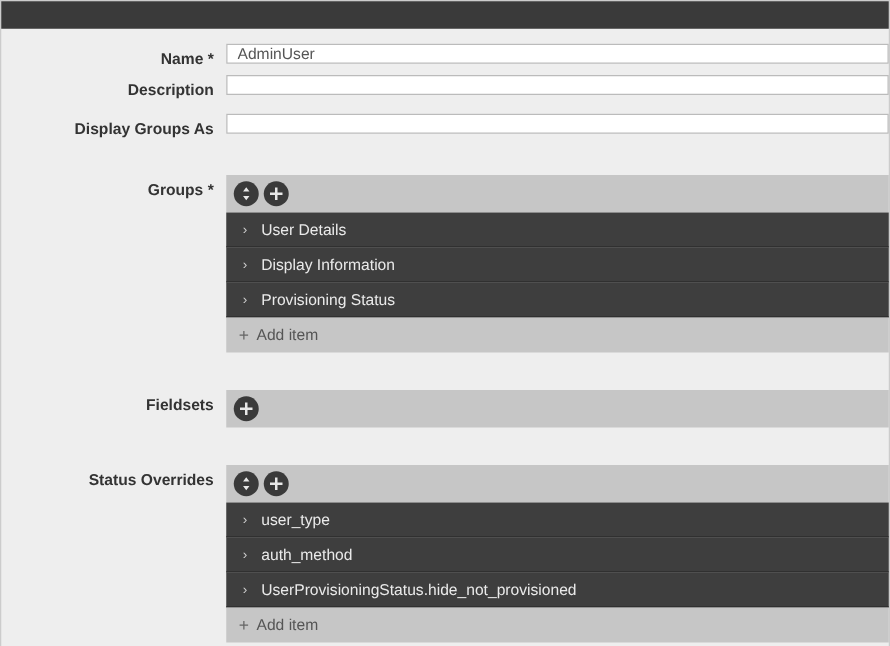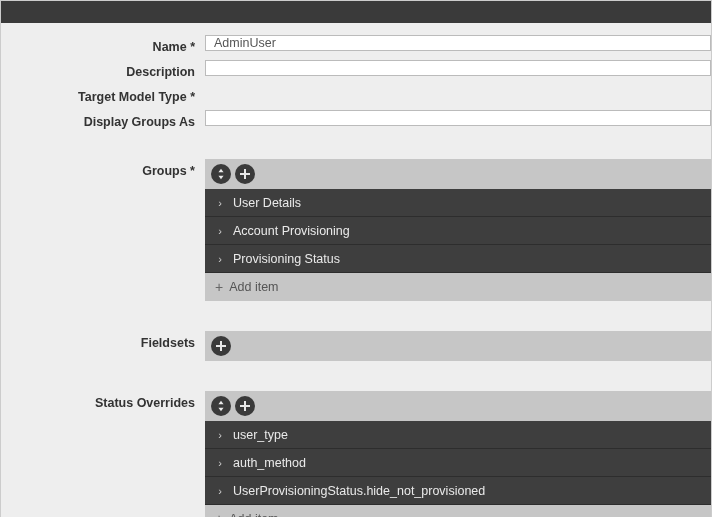--- a/index.html
+++ b/index.html
@@ -31,21 +31,21 @@
       padding: 12px 0 0 0;
     }
     .row {
       display: flex;
       align-items: flex-start;
       margin-bottom: 8px;
     }
     .row.tight { margin-bottom: 6px; }
     .row.spaced { margin-top: 30px; }
     .label {
-      width: 204px;
+      width: 180px;
       text-align: right;
       padding-right: 10px;
       padding-top: 5px;
       font-size: 12.5px;
       font-weight: 700;
       color: #333;
     }
     .field {
       flex: 1;
       min-width: 0;
@@ -142,21 +142,20 @@
       </div>
 
       <div class="row tight">
         <div class="label">Description</div>
         <div class="field">
           <input class="text-input" type="text" value="" style="">
         </div>
       </div>
 
       <div class="row tight">
-        <div class="label">Target Model Type *</div>
       </div>
 
       <div class="row tight">
         <div class="label">Display Groups As</div>
         <div class="field">
           <input class="text-input" type="text" value="" style="">
         </div>
       </div>
 
       <div class="row spaced">
@@ -173,21 +172,21 @@
                   <path d="M5 1h2v4h4v2H7v4H5V7H1V5h4V1z" fill="#e8e8e8"></path>
                 </svg>
             </button>
           </div>
           <div class="item-row">
             <span class="chev">›</span>
             <span>User Details</span>
           </div>
           <div class="item-row">
             <span class="chev">›</span>
-            <span>Account Provisioning</span>
+            <span>Display Information</span>
           </div>
           <div class="item-row">
             <span class="chev">›</span>
             <span>Provisioning Status</span>
           </div>
           <div class="add-row">
             <span class="plus">+</span>
             <span>Add item</span>
           </div>
         </div>

